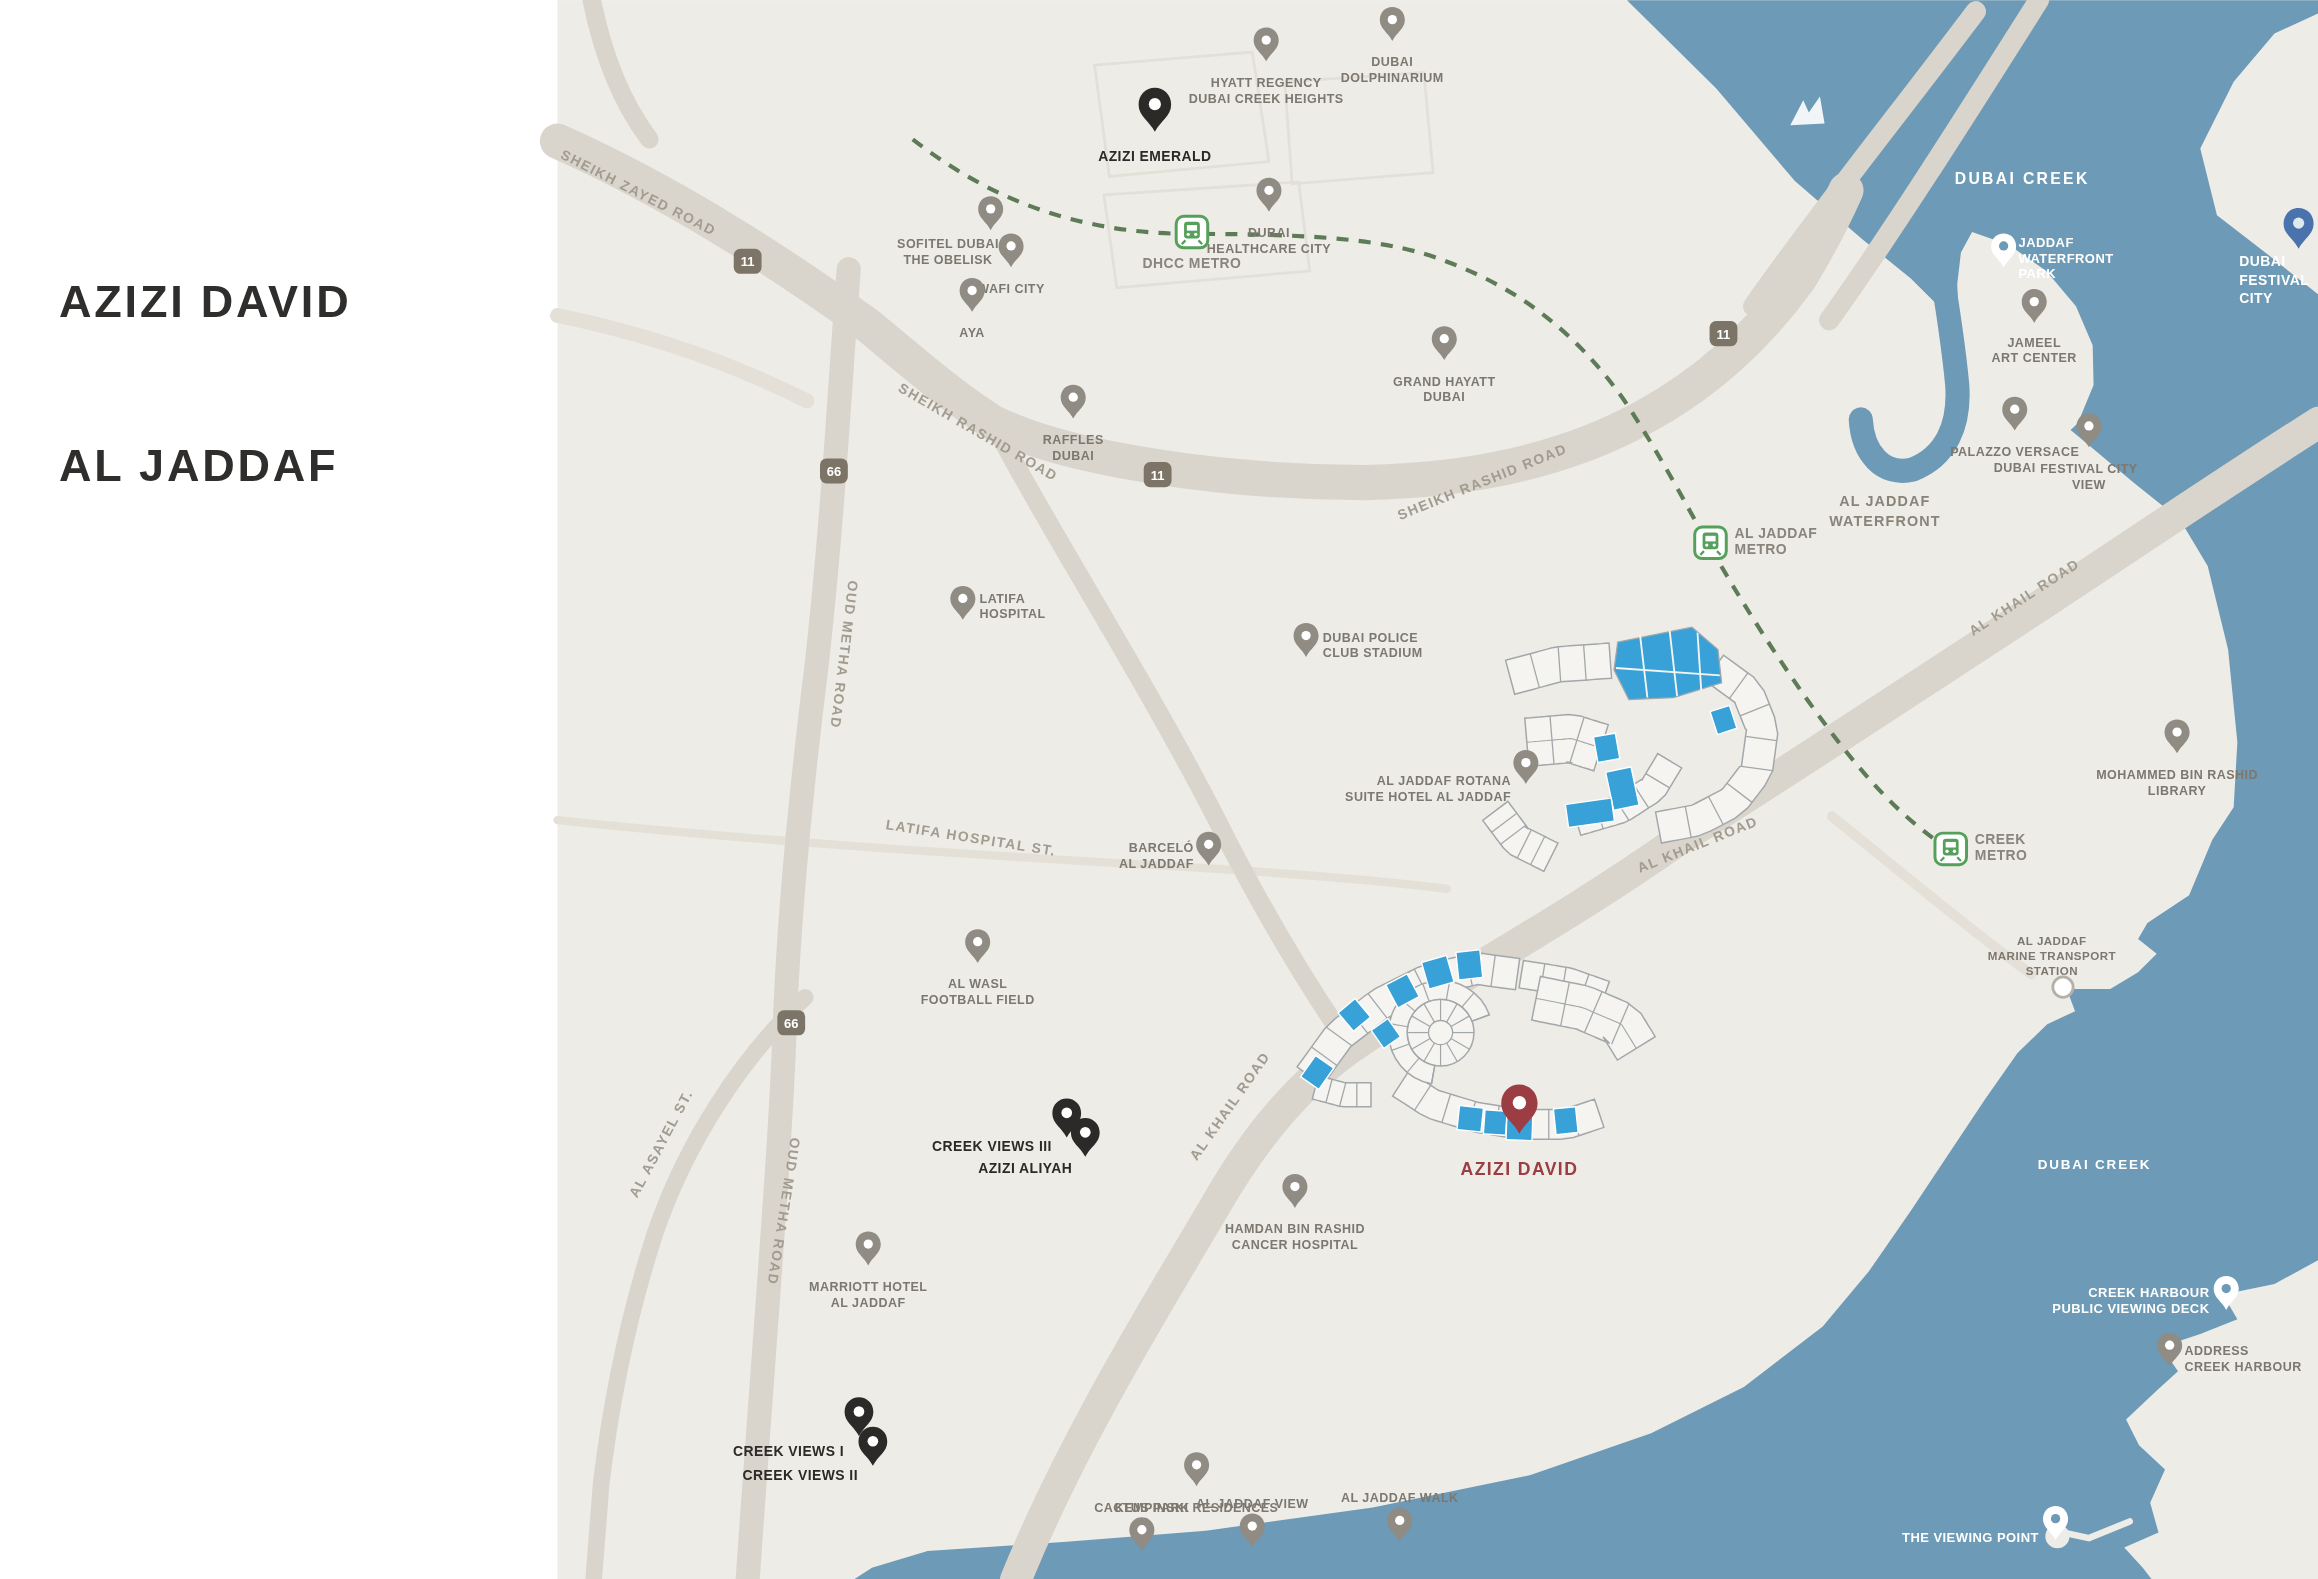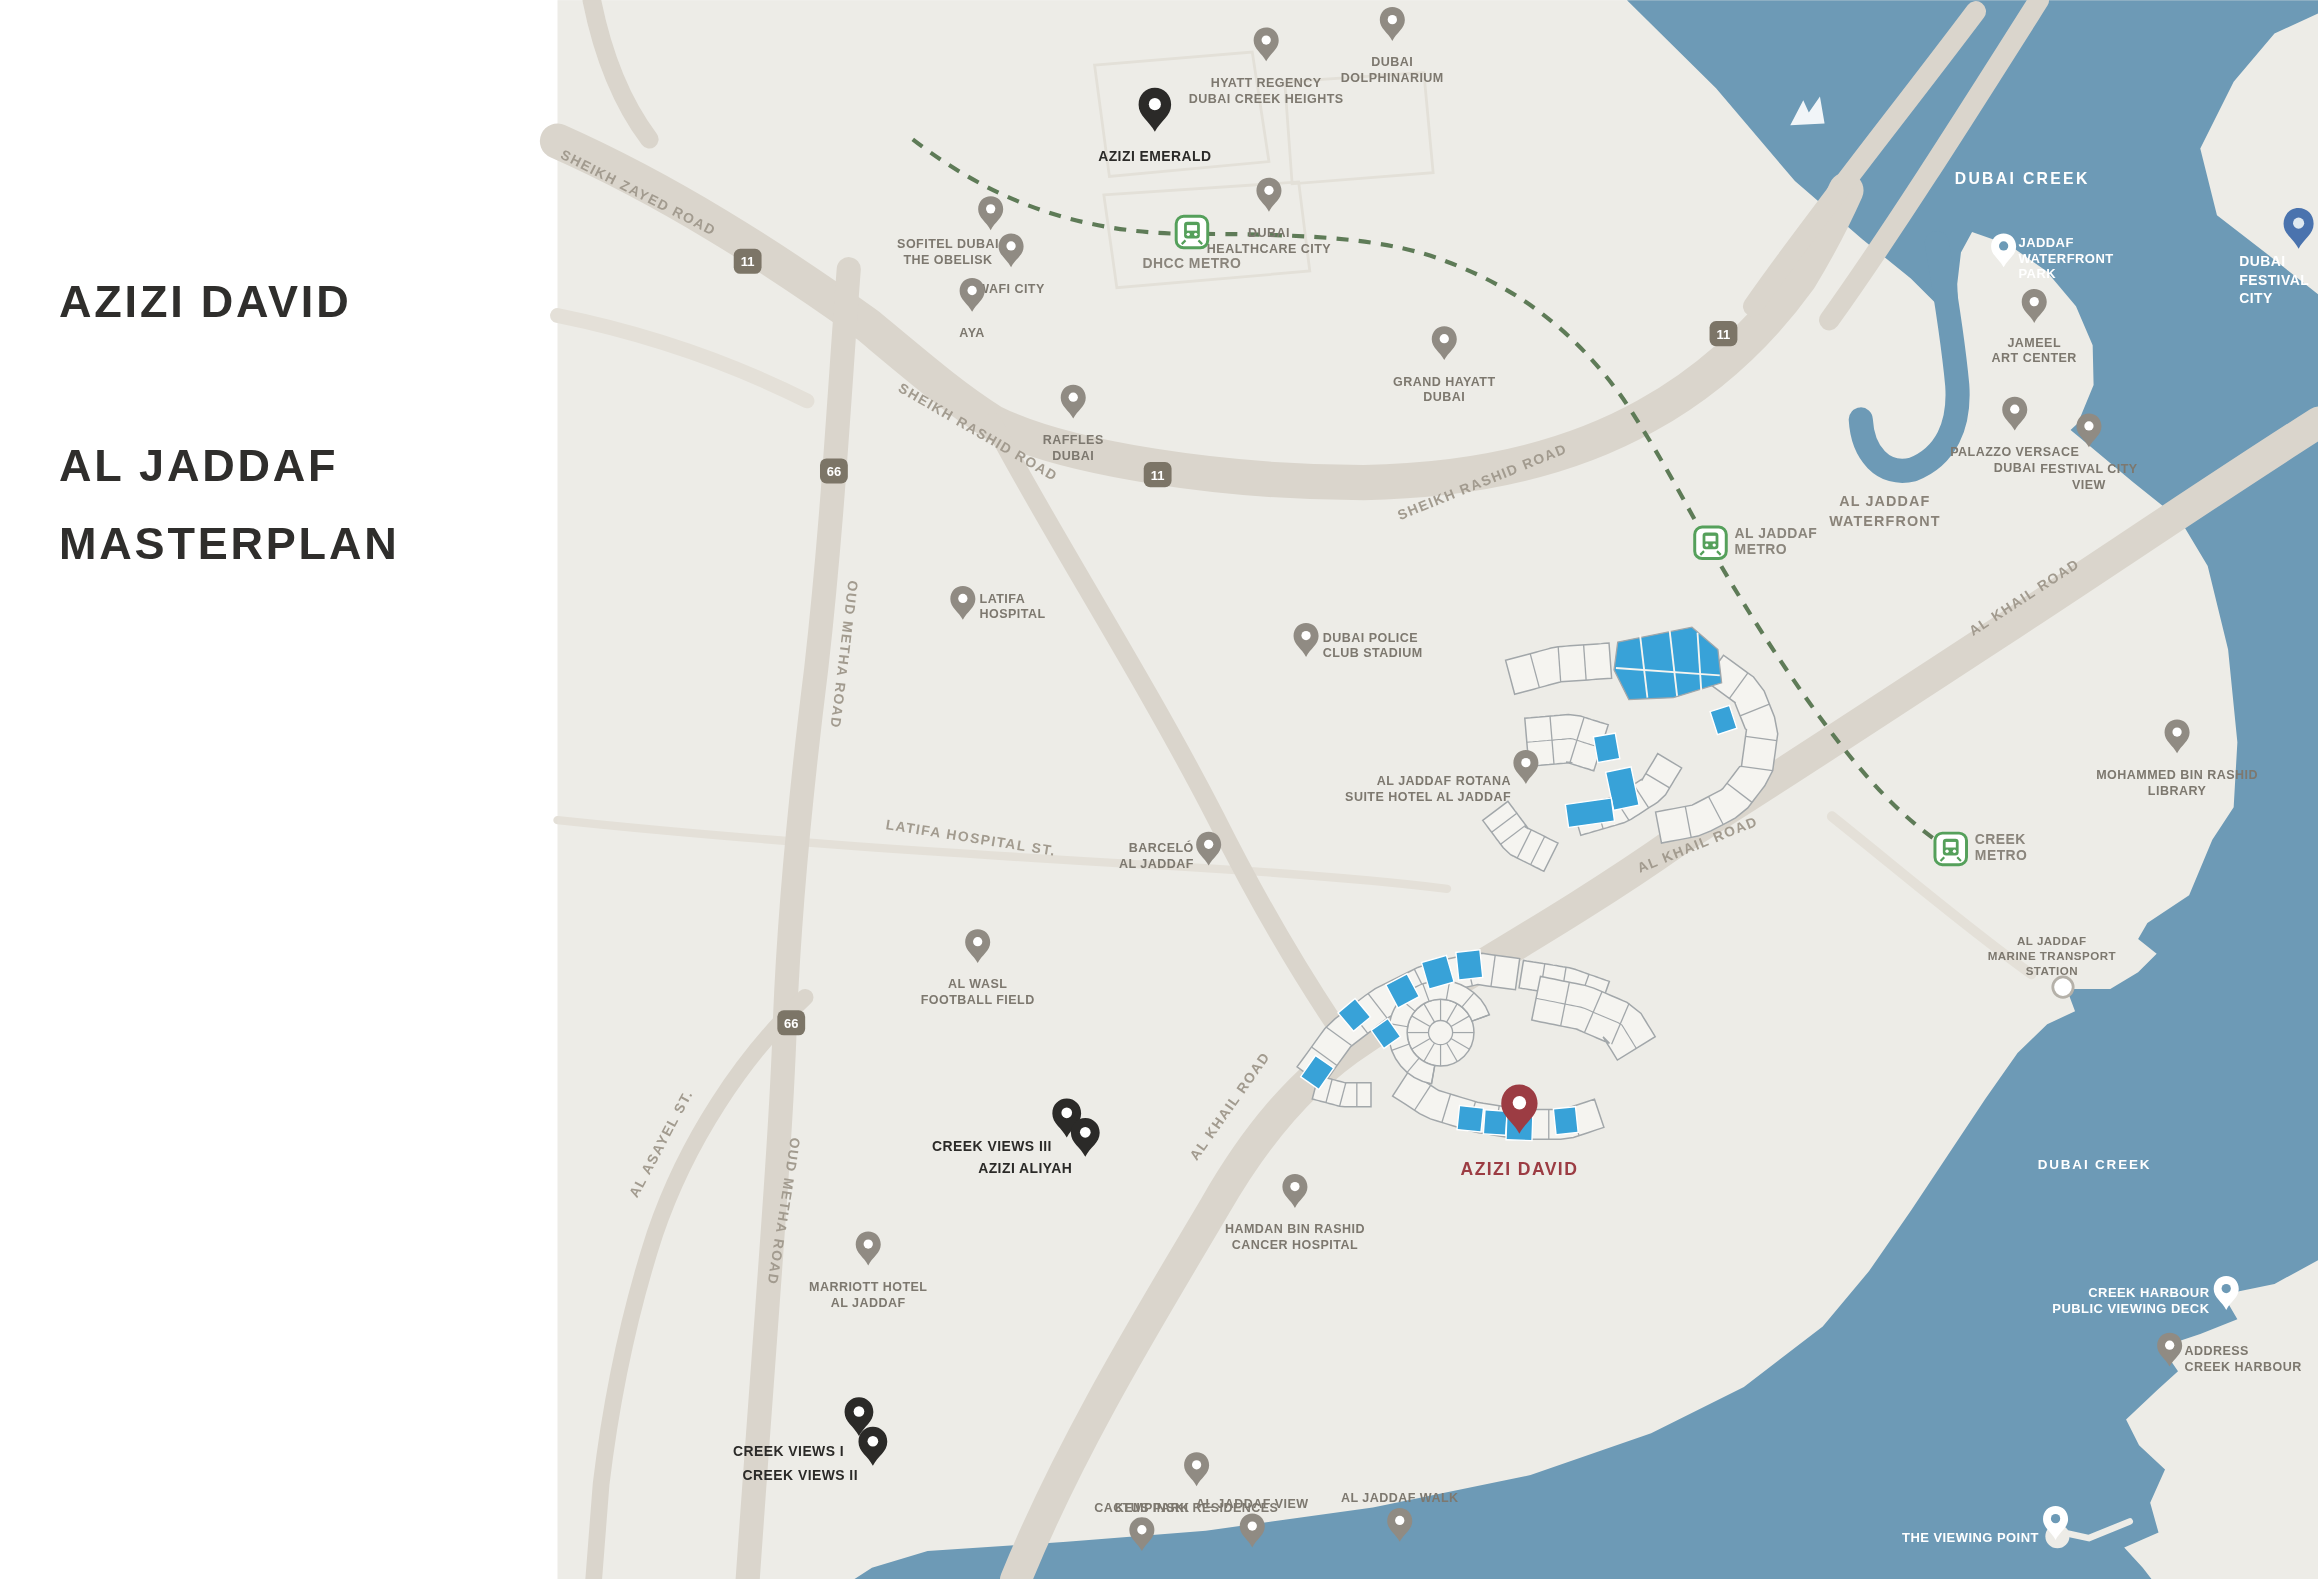--- a/index.html
+++ b/index.html
@@ -12,21 +12,20 @@
                letter-spacing:2.8px;color:#2f2e2c;line-height:78px;white-space:nowrap;}
   text{font-family:"Liberation Sans", sans-serif;}
 </style>
 </head>
 <body>
 
 <div id="stage">
   <div class="title-line1">AZIZI DAVID</div>
   <div class="title-block2">
     <div>AL JADDAF</div>
-    <div>MASTERPLAN</div>
   </div>
   <svg id="map-svg" viewBox="0 0 2500 1703">
       <g>
         <rect x="601" y="0" width="1899" height="1703" fill="#edece7"></rect>
         <path d="M1180,70 l170,-14 18,118 -172,16 Z" fill="none" stroke="#e3e0d8" stroke-width="3"></path>
         <path d="M1385,88 l150,-10 10,108 -152,12 Z" fill="none" stroke="#e3e0d8" stroke-width="3"></path>
         <path d="M1190,210 l210,-14 12,96 -208,18 Z" fill="none" stroke="#e3e0d8" stroke-width="3"></path>
       </g>
       <g>
         <polygon points="1754,0 1850,95 1935,195 2008,258 2060,300 2120,360 2180,420 2240,470 2300,520 2350,560 2380,610 2402,700 2412,800 2408,870 2385,905 2360,965 2315,995 2305,1012 2325,1028 2305,1048 2275,1066 2228,1066 2237,1090 2207,1104 2175,1135 2140,1185 2100,1245 2060,1305 2015,1370 1965,1430 1880,1495 1780,1545 1650,1590 1480,1625 1300,1650 1150,1662 1000,1672 940,1690 920,1703 2500,1703 2500,0" fill="#6d9ab6"></polygon>

